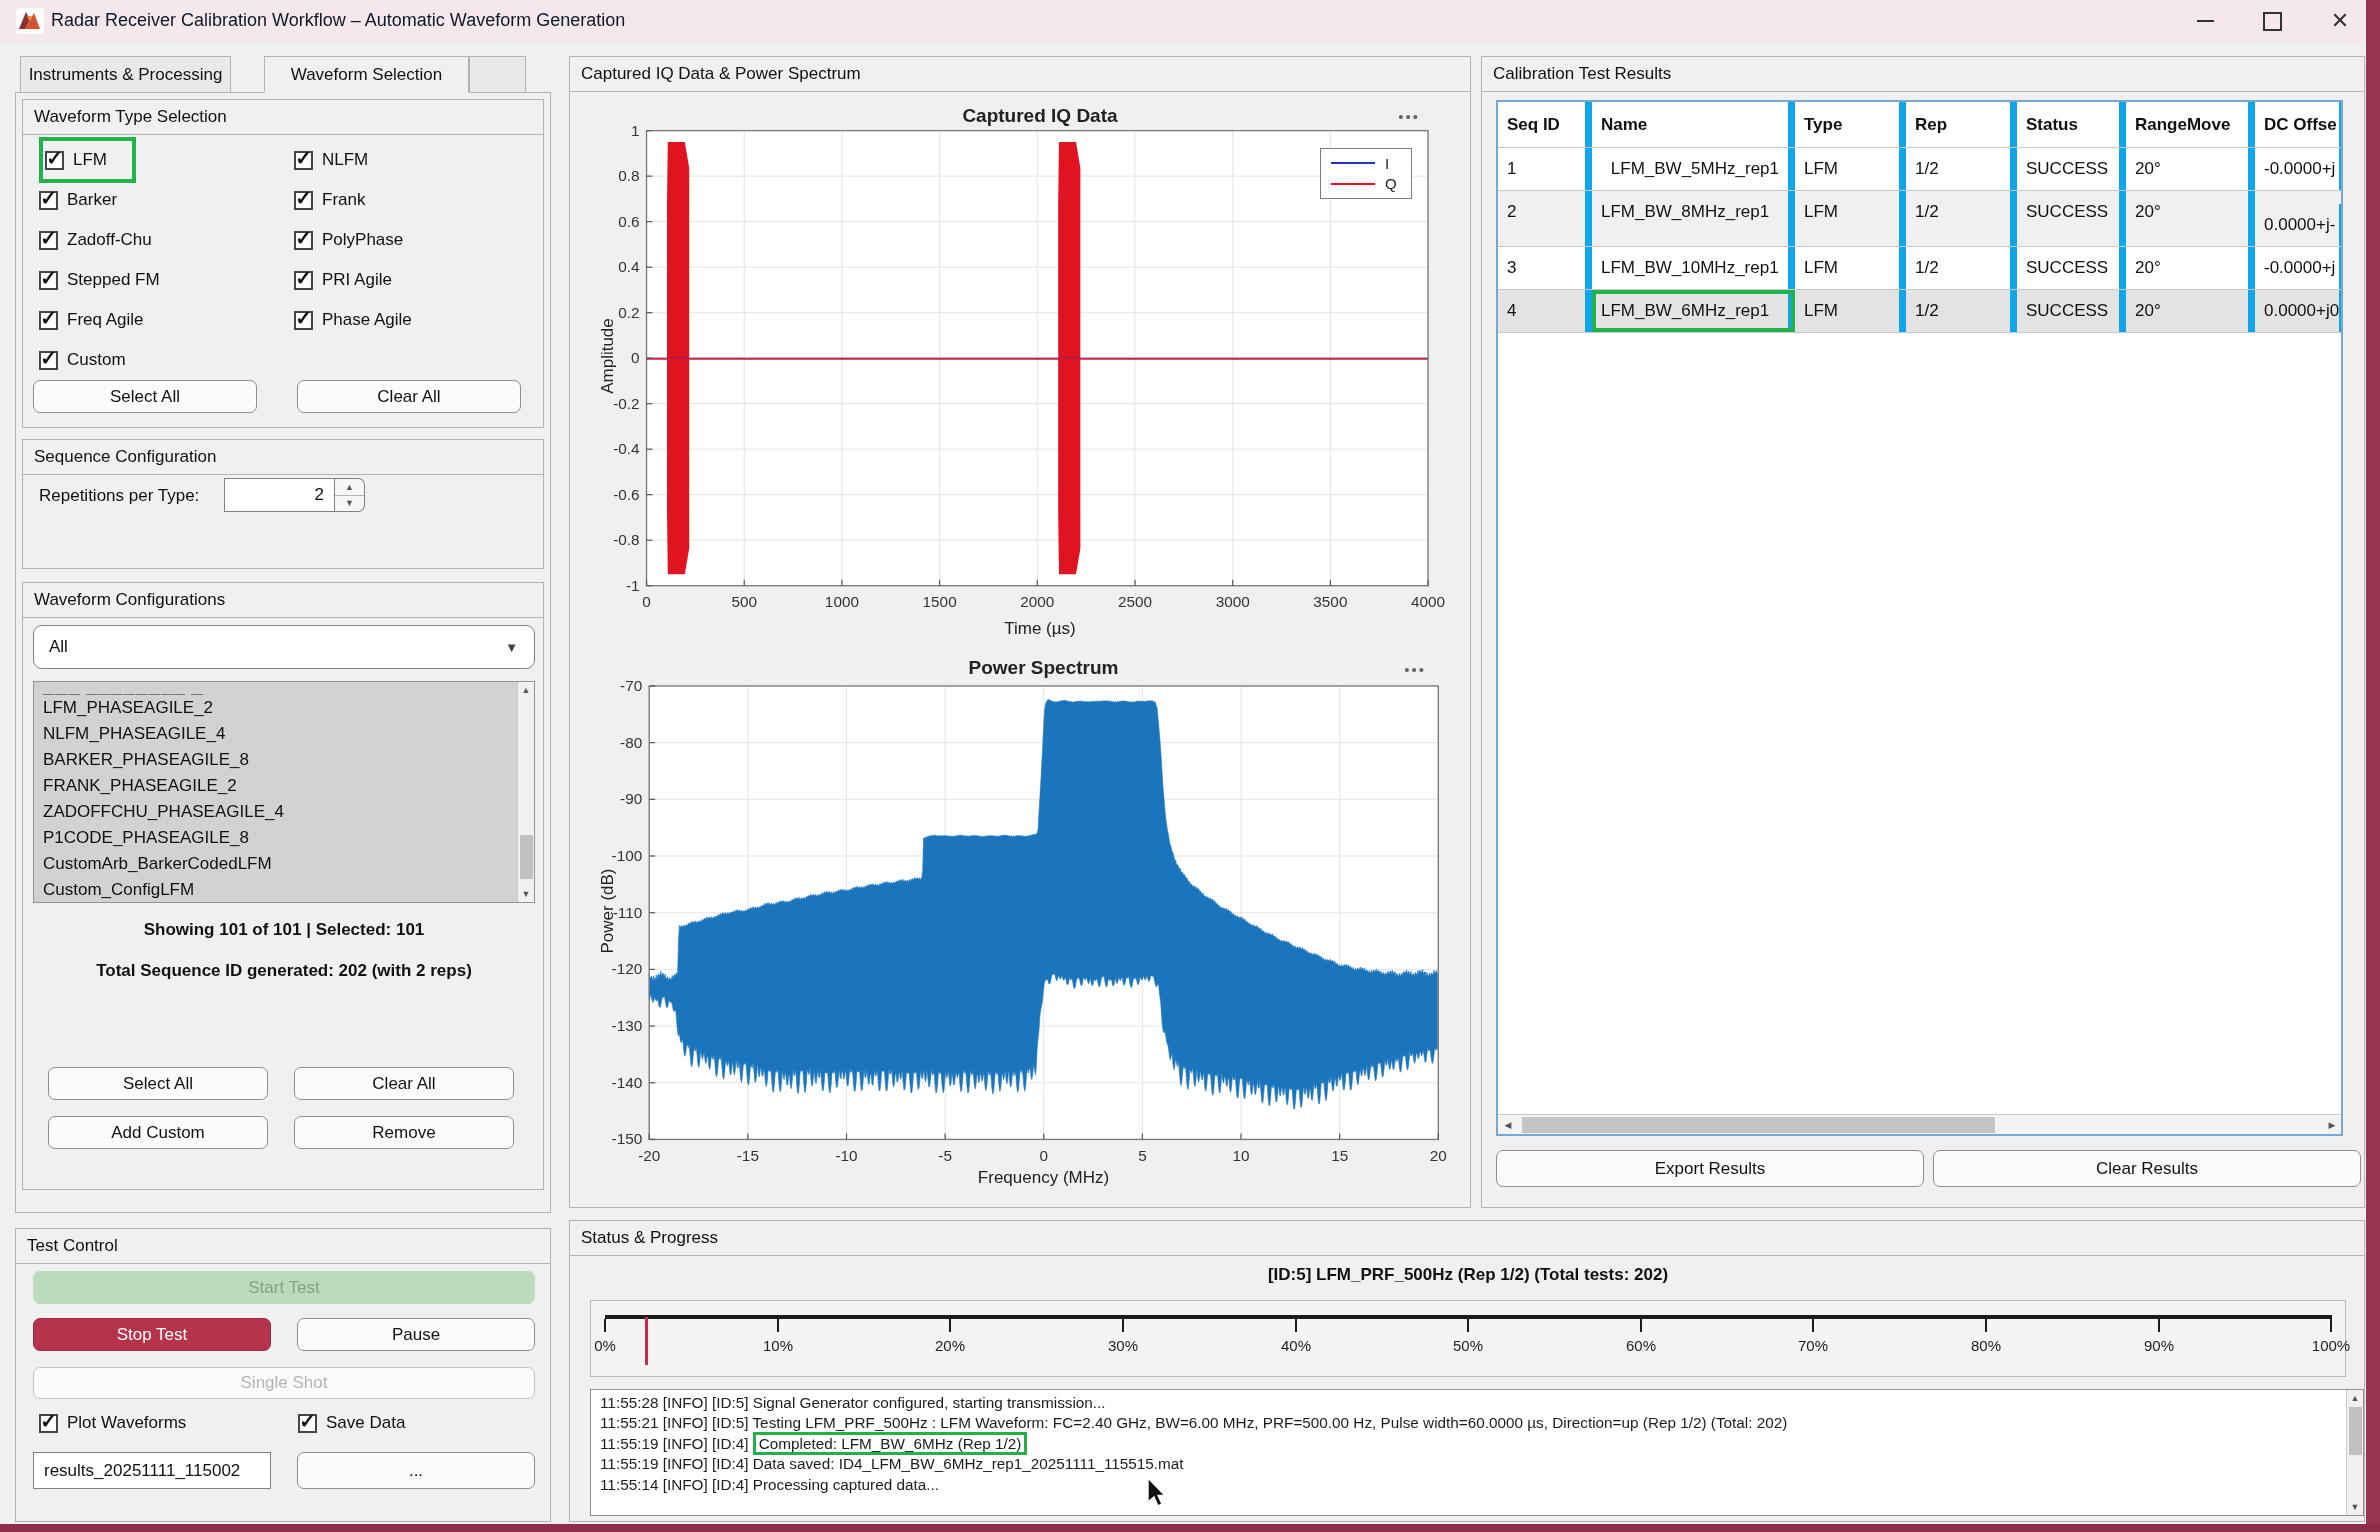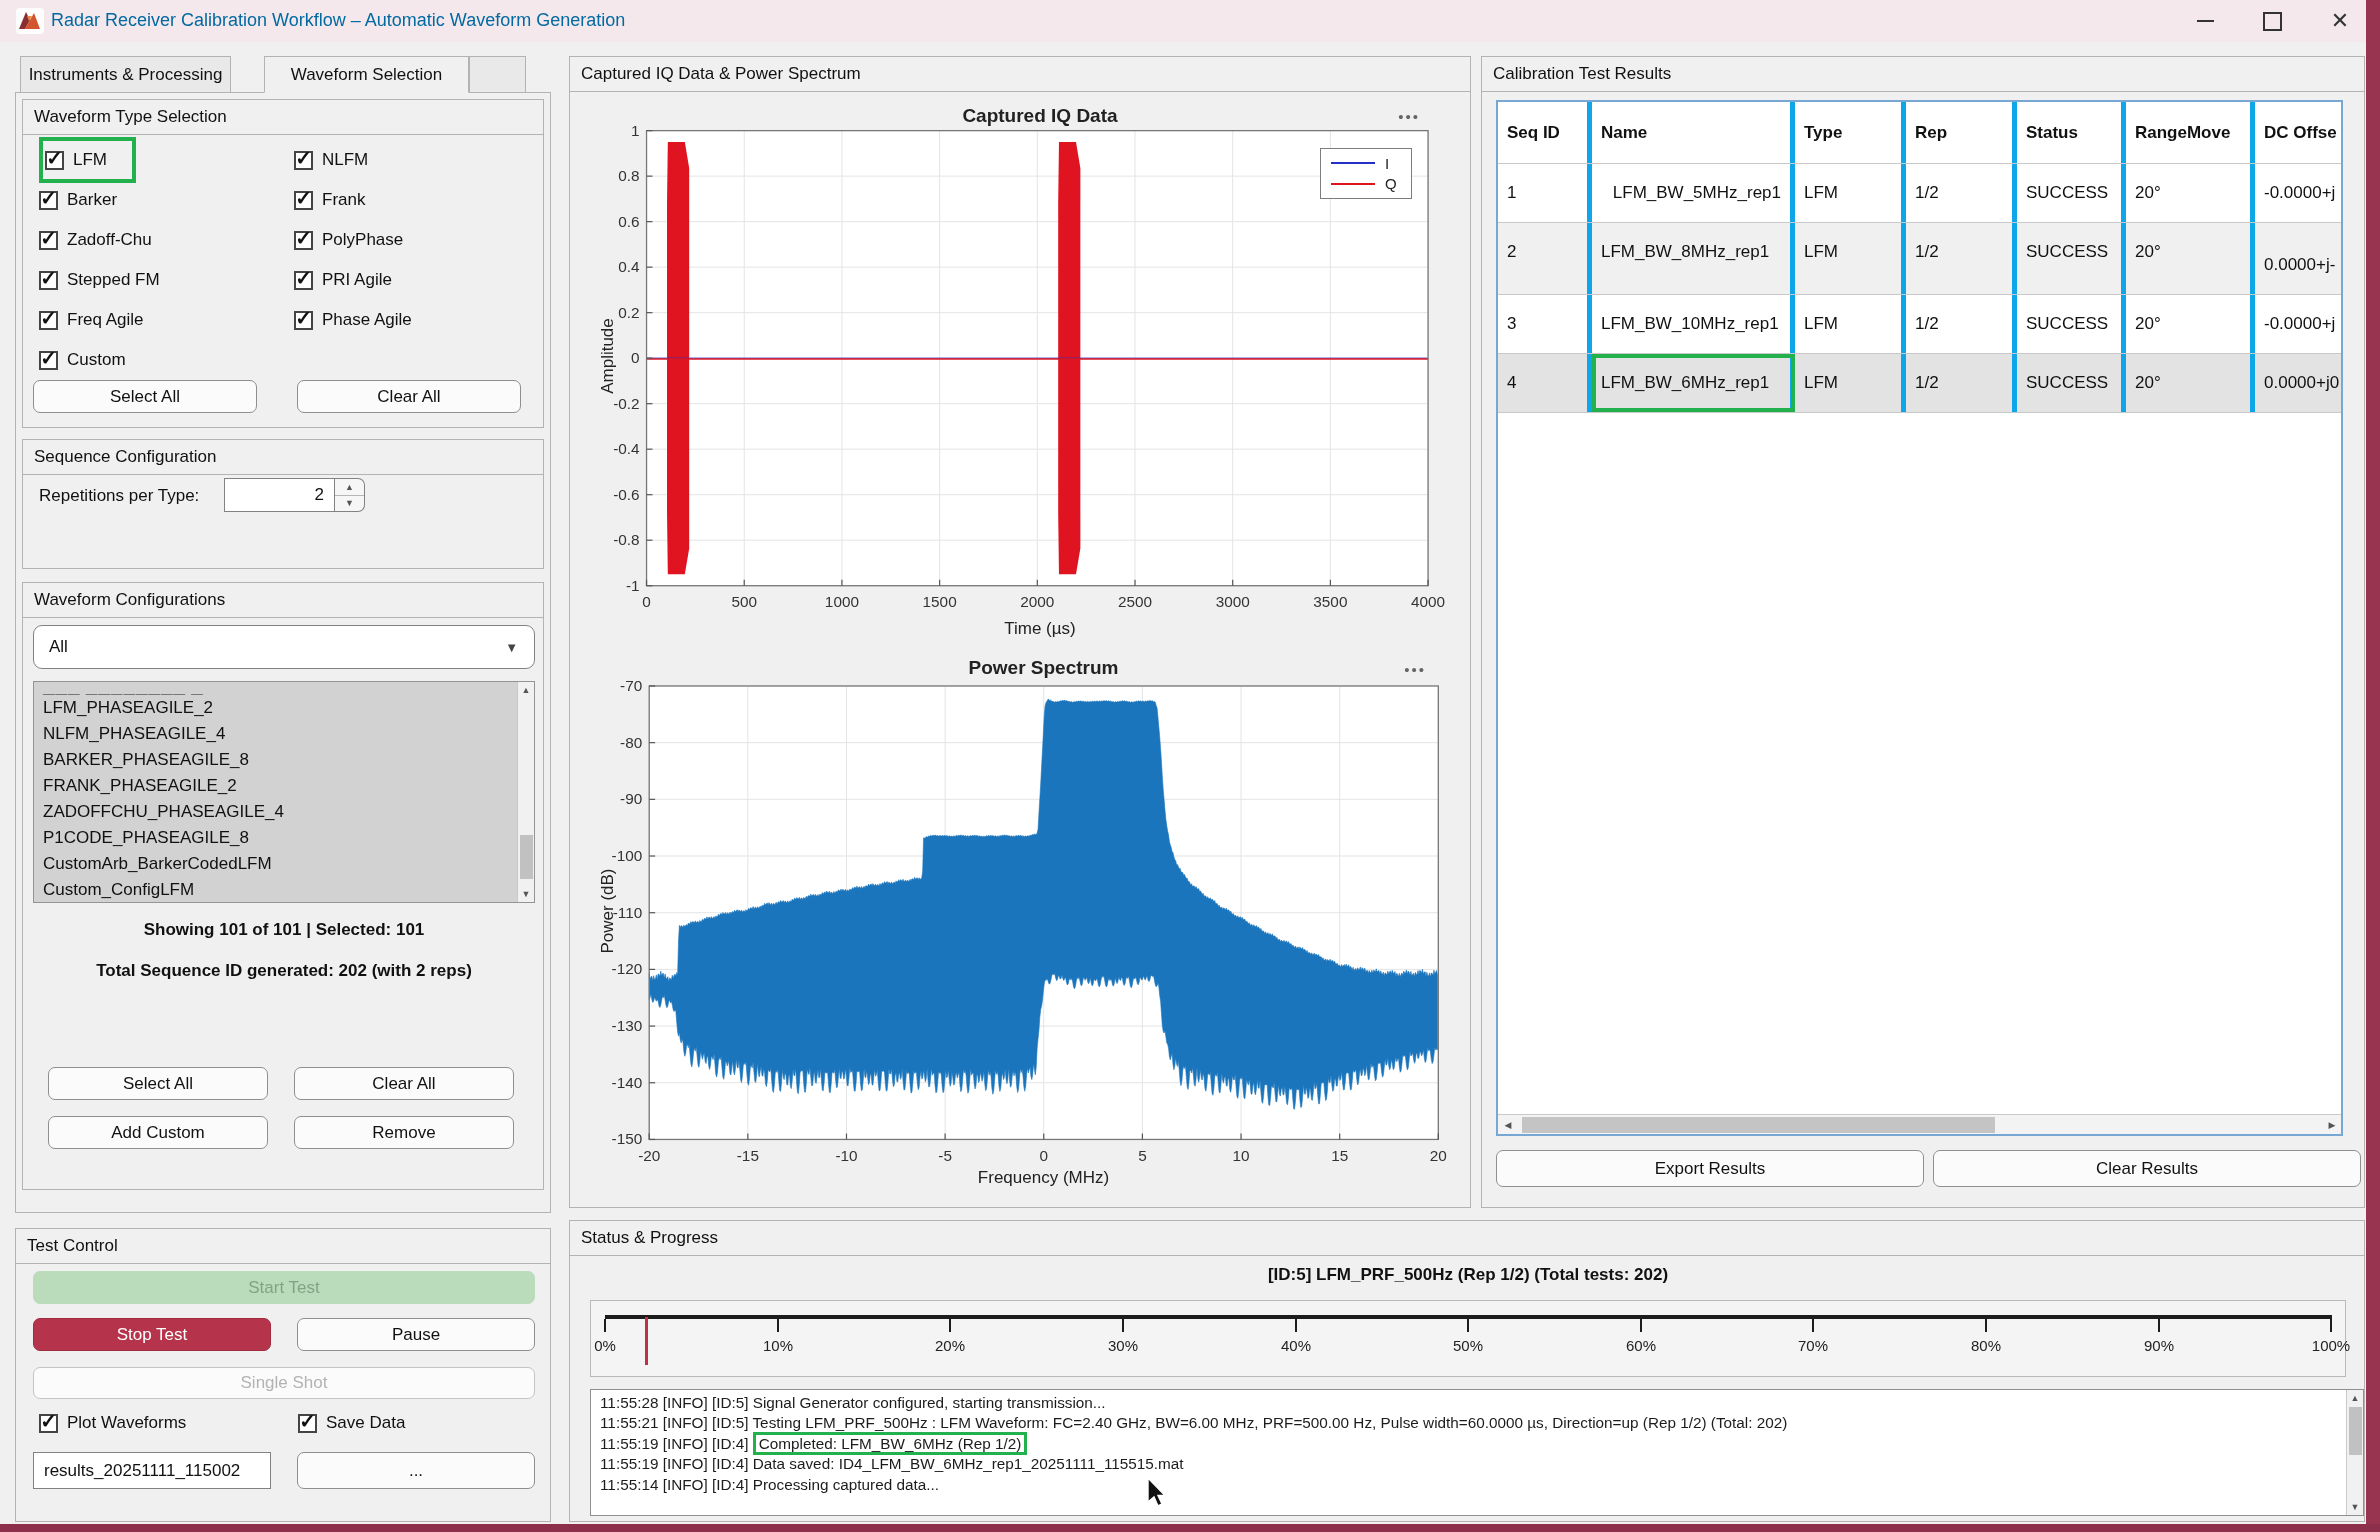--- a/index.html
+++ b/index.html
@@ -1,20 +1,20 @@
 <!DOCTYPE html>
 <html><head>
 <meta charset="utf-8">
 <style>
   html,body{margin:0;padding:0;background:#d8d8d8;}
   #app{position:relative;width:2380px;height:1533px;background:#f0f0f0;
        font-family:"Liberation Sans",sans-serif;color:#111;overflow:hidden;}
   
   .titlebar{position:absolute;left:0;top:0;width:2380px;height:42px;background:#f4e8ec;}
-  .title-text{position:absolute;left:51px;top:10px;font-size:18px;color:#0369a1;white-space:nowrap;}
+  .title-text{position:absolute;left:51px;top:10px;font-size:18px;color:#0f172a;white-space:nowrap;}
   .app-icon{position:absolute;left:16px;top:8px;width:28px;height:26px;}
   .winbtn{position:absolute;top:0;width:46px;height:42px;display:flex;align-items:center;justify-content:center;color:#333;font-size:22px;}
   .maxbox{width:15px;height:15px;border:2px solid #333;}
   .minbar{width:17px;height:2px;background:#333;}
   .edge-right{position:absolute;left:2366px;top:0;width:14px;height:1533px;background:#993450;}
   .edge-bottom{position:absolute;left:0;top:1524px;width:2380px;height:9px;background:#8d2f4a;}
   
   .panel{position:absolute;border:1px solid #b3b3b3;background:#f0f0f0;box-sizing:border-box;}
   .panel-title{height:34px;line-height:34px;padding-left:11px;font-size:17px;color:#111;
                border-bottom:1px solid #b3b3b3;white-space:nowrap;}
@@ -60,21 +60,21 @@
   .menu-dots{position:absolute;font-size:15px;color:#666;letter-spacing:2px;}
   .axis-label{position:absolute;font-size:17px;color:#222;text-align:center;}
   .legend{position:absolute;background:#fff;border:1px solid #7d7d7d;box-sizing:border-box;
           display:flex;flex-direction:column;justify-content:space-evenly;padding:2px 10px;}
   .legend-row{display:flex;align-items:center;}
   .legend-line{width:44px;height:0;border-top:2.5px solid;margin-right:10px;}
   .legend-label{font-size:15px;color:#222;}
   
   .rtable{position:absolute;background:#fff;border:2px solid #78a7d4;box-sizing:border-box;overflow:hidden;}
   .trow{display:flex;border-bottom:1px solid #c9c9c9;background:#fff;}
-  .tcell{box-sizing:border-box;padding:12px 9px;font-size:17px;line-height:34px;border-right:5px solid #0ea5e9;
+  .tcell{box-sizing:border-box;padding:4px 9px;font-size:17px;line-height:34px;border-right:7px solid #0ea5e9;
          overflow:hidden;white-space:nowrap;flex:none;}
   .thead .tcell{font-weight:bold;line-height:37px;}
   .row-alt{background:#f0f0f0;}
   .row-sel{background:#e3e3e3;}
   .cell-hl{outline:4px solid #23b14d;outline-offset:-4px;}
   .hscroll{position:absolute;background:#f3f3f3;border-top:1px solid #c9c9c9;box-sizing:border-box;}
   
   .gauge{position:absolute;border:1px solid #b9b9b9;background:#f4f4f4;box-sizing:border-box;}
   .gauge-line{position:absolute;height:4px;background:#1c1c1c;}
   .gtick{position:absolute;width:2px;height:13px;background:#1c1c1c;}

